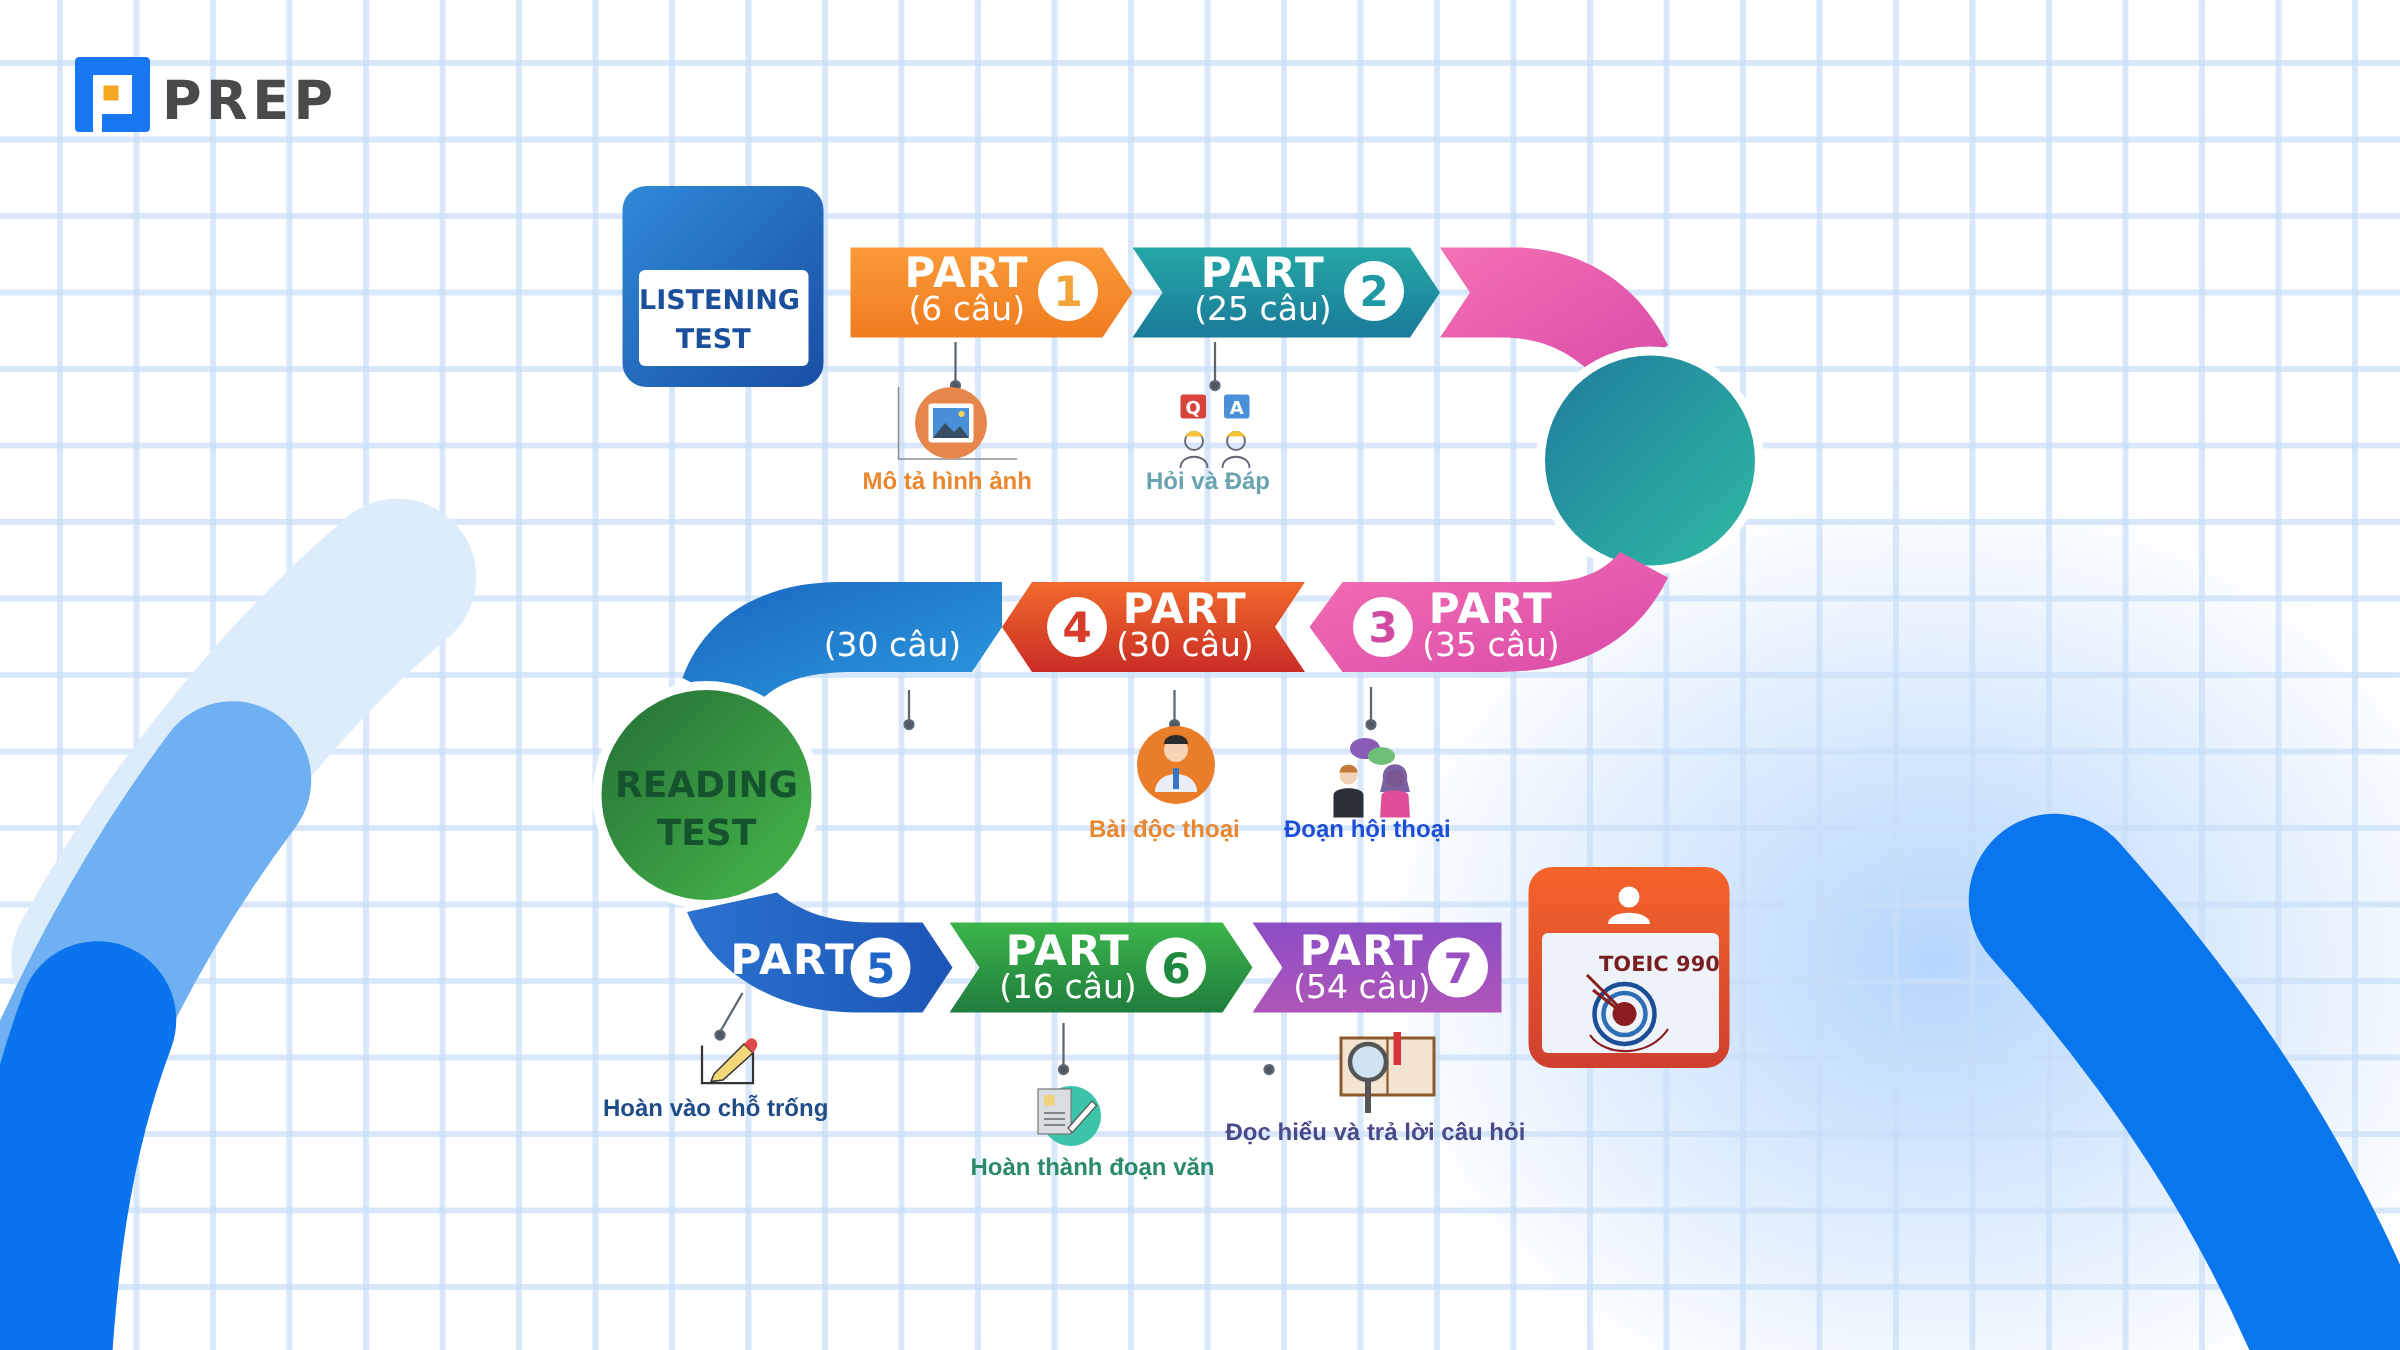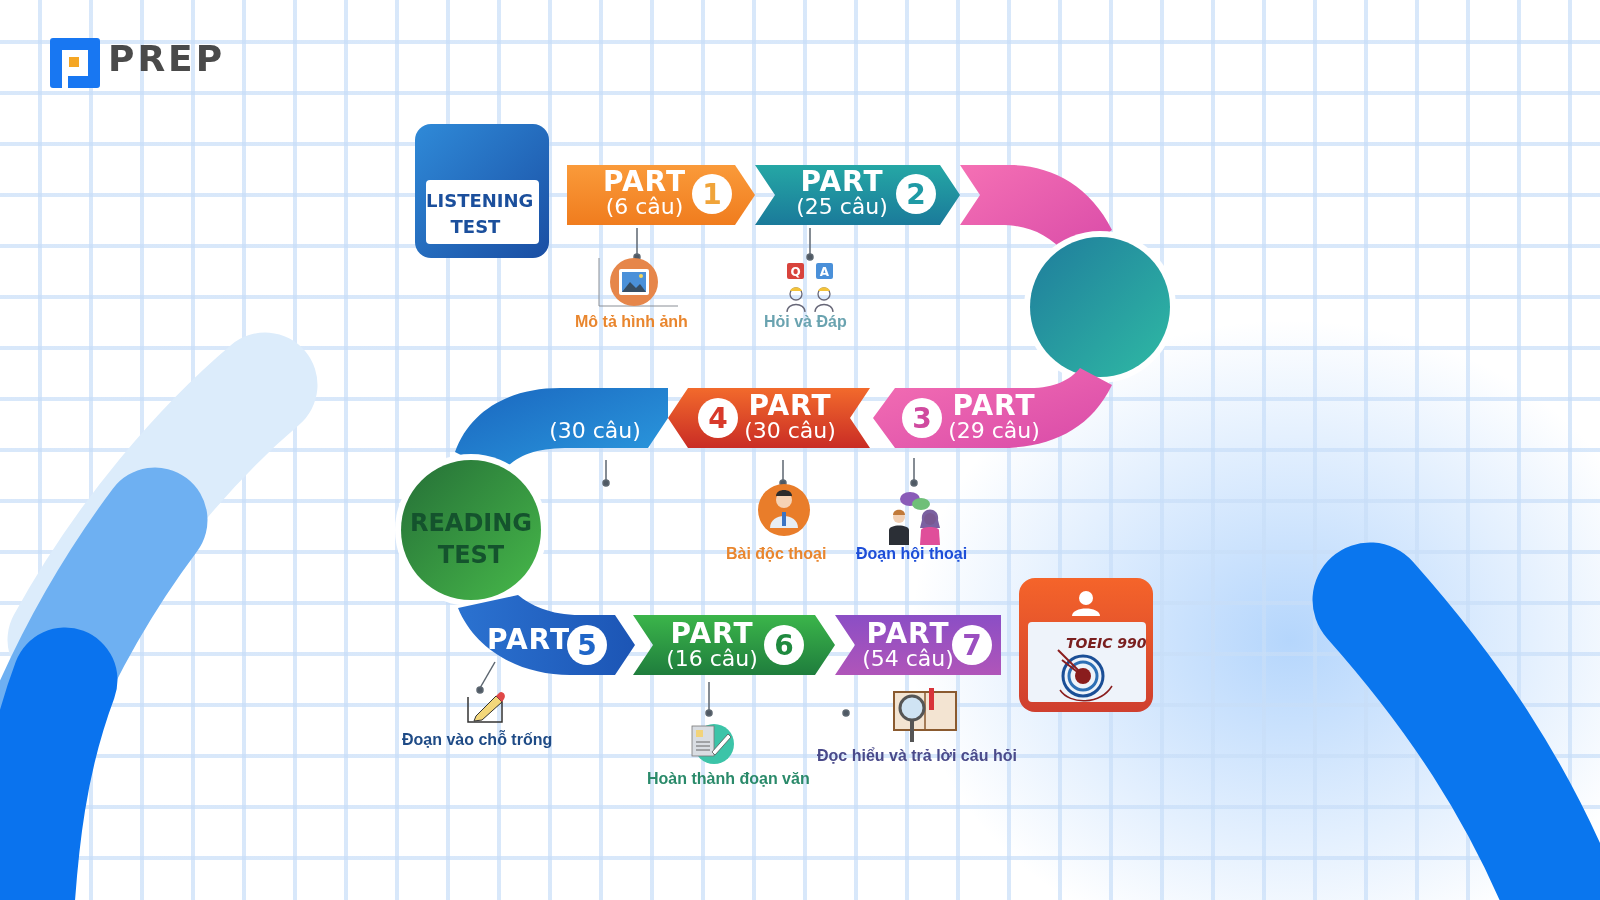--- a/index.html
+++ b/index.html
@@ -16,21 +16,21 @@
   }
   .grid {
     position:absolute; inset:0;
     background-image:
       linear-gradient(to right, rgba(200,222,248,0.7) 4px, transparent 4px),
       linear-gradient(to bottom, rgba(200,222,248,0.7) 4px, transparent 4px);
     background-size:51px 51px;
     background-position:38px 40px;
   }
   svg.main { position:absolute; left:0; top:0; }
-  .logo { position:absolute; left:50px; top:38px; display:flex; align-items:flex-start; gap:8px; }
+  .logo { position:absolute; left:50px; top:38px; display:flex; align-items:flex-end; gap:8px; }
   .logo-mark { width:50px; height:50px; position:relative; }
   .logo-text { font-family:"DejaVu Sans", sans-serif; font-weight:bold; font-size:36px; color:#4a4a4a; letter-spacing:3px; }
   .lbl { position:absolute; font-family:Liberation Sans, sans-serif; font-size:16px; font-weight:bold; white-space:nowrap; }
   .ptxt { position:absolute; color:#fff; font-family:"DejaVu Sans", sans-serif; text-align:center; line-height:1; }
   .ptxt .t1 { display:block; font-weight:bold; font-size:28px; letter-spacing:1px; }
   .ptxt .t2 { display:block; font-size:22px; margin-top:0px; }
   .num { position:absolute; width:40px; height:40px; border-radius:50%; background:#fff; display:flex; align-items:center; justify-content:center; font-weight:bold; font-size:28px; font-family:"DejaVu Sans", sans-serif; }
   .test-text { position:absolute; color:#14532d; font-weight:bold; font-family:"DejaVu Sans", sans-serif; text-align:center; line-height:1.35; font-size:24px; }
 </style>
 </head>
@@ -246,21 +246,21 @@
 <div class="ptxt" style="left:788px; top:168px; width:108px;">
   <span class="t1">PART</span>
   <span class="t2">(25 câu)</span>
 </div>
 <div class="num" style="left:896px; top:174px; color:#1f9aa5;">2</div>
 <div class="lbl" style="left:764px; top:313px; color:#6aa3b0;">Hỏi và Đáp</div>
 
 <div class="num" style="left:902px; top:398px; color:#d04a9f;">3</div>
 <div class="ptxt" style="left:944px; top:392px; width:100px;">
   <span class="t1">PART</span>
-  <span class="t2">(29 câu)</span>
+  <span class="t2">(35 câu)</span>
 </div>
 <div class="lbl" style="left:856px; top:545px; color:#1d4ed8;">Đoạn hội thoại</div>
 
 <div class="num" style="left:698px; top:398px; color:#d83a2b;">4</div>
 <div class="ptxt" style="left:740px; top:392px; width:100px;">
   <span class="t1">PART</span>
   <span class="t2">(30 câu)</span>
 </div>
 <div class="lbl" style="left:726px; top:545px; color:#e9862e;">Bài độc thoại</div>
 
@@ -270,29 +270,29 @@
 
 <div class="test-text" style="left:405px; top:507px; width:132px;">
   <span>READING</span><br>
   <span>TEST</span>
 </div>
 
 <div class="ptxt" style="left:487px; top:626px; width:82px;">
   <span class="t1">PART</span>
 </div>
 <div class="num" style="left:567px; top:625px; color:#1f66c8;">5</div>
-<div class="lbl" style="left:402px; top:731px; color:#1f4b86;">Đoạn vào chỗ trống</div>
+<div class="lbl" style="left:402px; top:731px; color:#1f4b86;">Hoàn vào chỗ trống</div>
 
 <div class="ptxt" style="left:664px; top:620px; width:96px;">
   <span class="t1">PART</span>
   <span class="t2">(16 câu)</span>
 </div>
 <div class="num" style="left:764px; top:625px; color:#1f8a3f;">6</div>
 <div class="lbl" style="left:628px; top:770px; color:#2a8a6a;margin-left:19px;">Hoàn thành đoạn văn</div>
 
 <div class="ptxt" style="left:860px; top:620px; width:96px;">
   <span class="t1">PART</span>
   <span class="t2">(54 câu)</span>
 </div>
 <div class="num" style="left:952px; top:625px; color:#9b4fc0;">7</div>
 <div class="lbl" style="left:817px; top:747px; color:#4a4a8a;">Đọc hiểu và trả lời câu hỏi</div>
 
-<div style="position:absolute; left:1066px; top:635px; font-family:'DejaVu Sans', sans-serif; font-style:italic; font-size:14px; color:#7a1f1f; font-weight:bold;">TOEIC 990</div>
+<div style="position:absolute; left:1066px; top:635px; font-family:'DejaVu Sans', sans-serif; font-size:14px; color:#7a1f1f; font-weight:bold;">TOEIC 990</div>
 
 </body></html>

